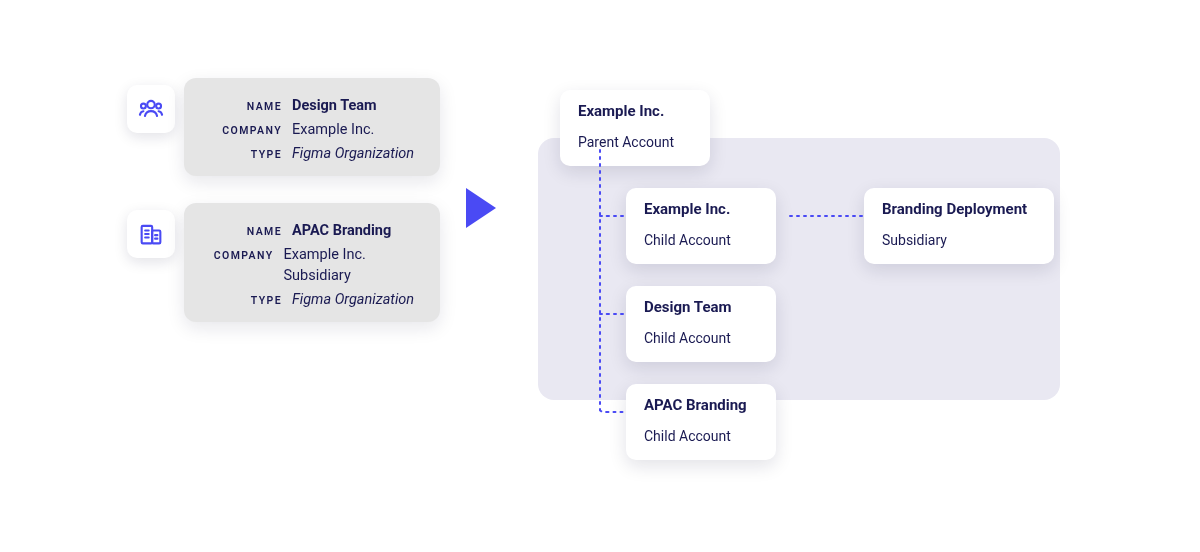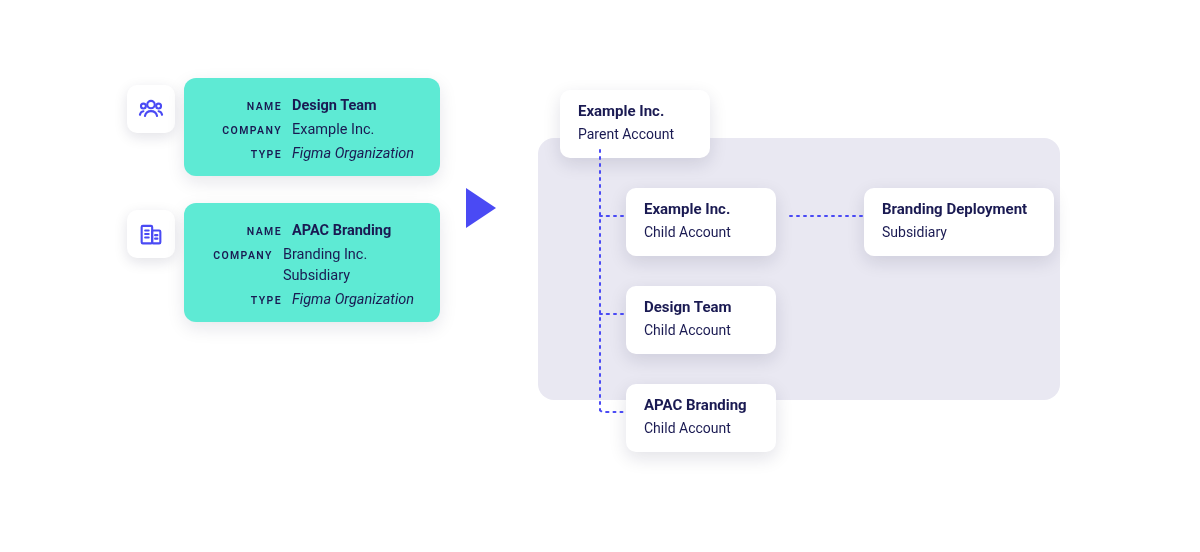--- a/index.html
+++ b/index.html
@@ -20,21 +20,21 @@
     height: 48px;
     background: #ffffff;
     border-radius: 10px;
     box-shadow: 0 4px 14px rgba(20,20,60,0.12);
     display: flex;
     align-items: center;
     justify-content: center;
   }
   .src-card {
     position: absolute;
-    background: #5eead4;
+    background: #e5e5e5;
     border-radius: 12px;
     box-shadow: 0 6px 18px rgba(20,20,60,0.10);
     padding: 14px 20px 9px 20px;
   }
   .src-row {
     display: flex;
     align-items: baseline;
     margin: 3px 0;
     font-size: 14.5px;
     line-height: 1.45;
@@ -80,21 +80,21 @@
   .node-title {
     font-weight: 700;
     color: #1a1a52;
     font-size: 15px;
     line-height: 1.3;
   }
   .node-sub {
     color: #1a1a52;
     font-size: 14px;
     line-height: 1.45;
-    margin-top: 2px;
+    margin-top: 10px;
   }
 
   
   svg.connectors {
     position: absolute;
     left: 0; top: 0;
     width: 1200px; height: 552px;
     pointer-events: none;
   }
   svg.connectors path {
@@ -148,21 +148,21 @@
     </g>
   </svg>
 </div>
 <div class="src-card" style="left:184px; top:203px; width:256px;">
   <div class="src-row">
     <span class="src-label">NAME</span>
     <span class="src-name">APAC Branding</span>
   </div>
   <div class="src-row">
     <span class="src-label">COMPANY</span>
-    <span class="src-company">Branding Inc. Subsidiary</span>
+    <span class="src-company">Example Inc. Subsidiary</span>
   </div>
   <div class="src-row">
     <span class="src-label">TYPE</span>
     <span class="src-type">Figma Organization</span>
   </div>
 </div>
 
 <div class="arrow">
   <svg width="34" height="44" viewBox="0 0 34 44">
     <path d="M2 2 L32 22 L2 42 Z" fill="#4a4af4"></path>

